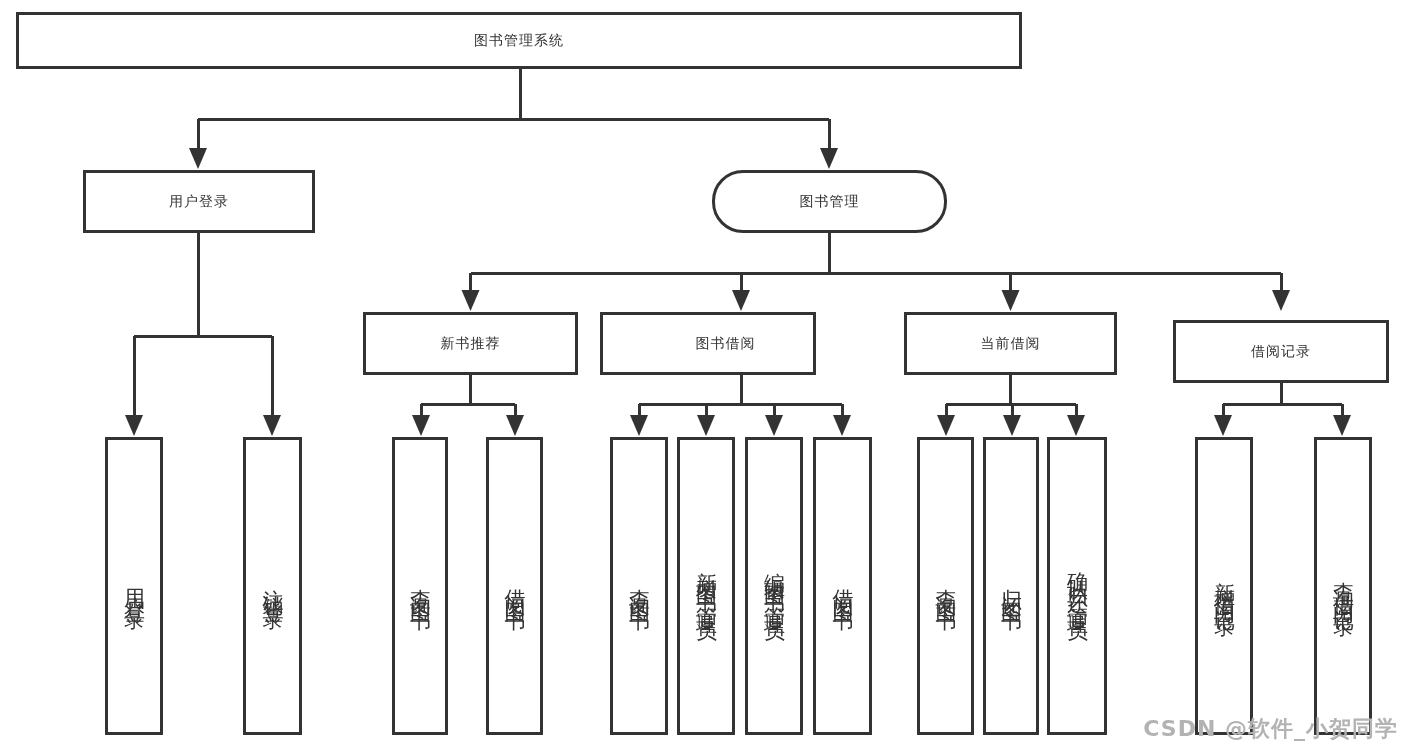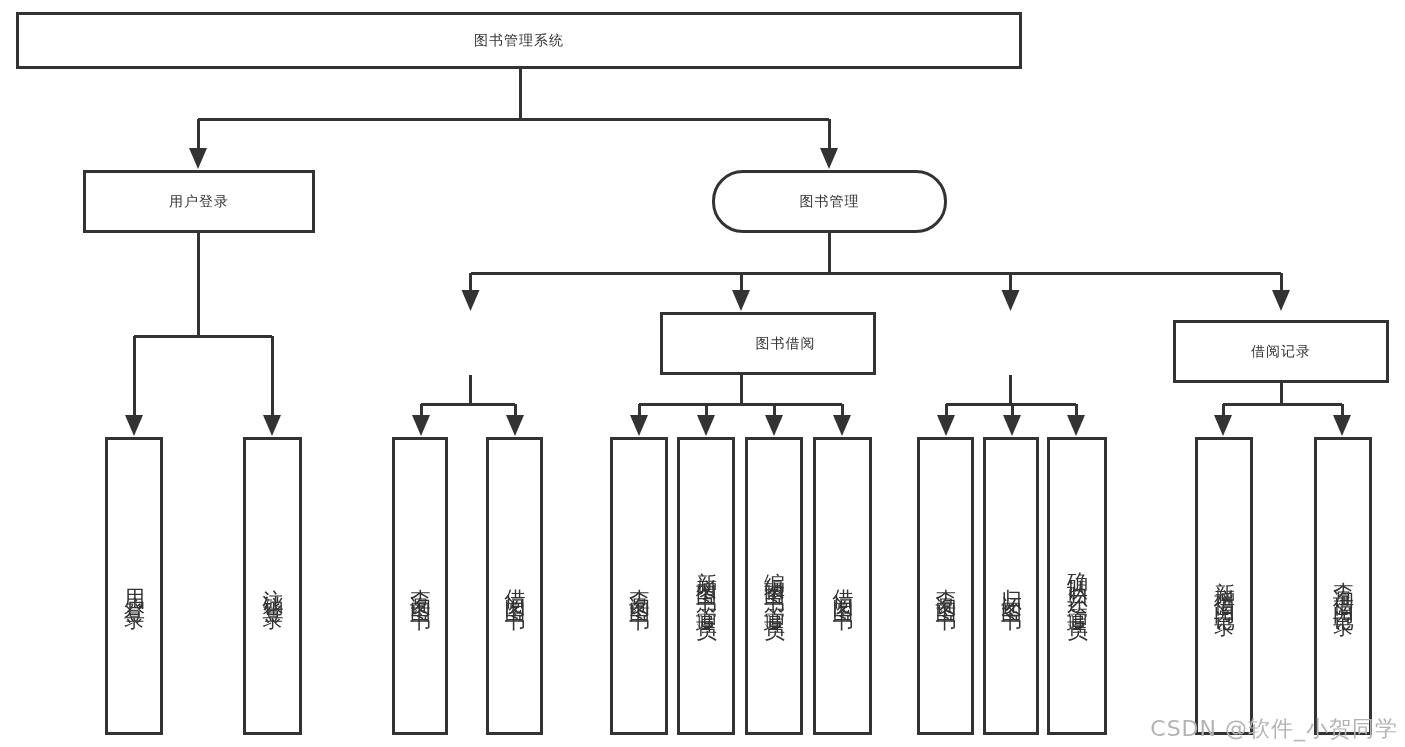--- a/index.html
+++ b/index.html
@@ -45,20 +45,21 @@
     color:var(--text);
   }
   .watermark{
     position:absolute;
     right:7px;top:714px;
     font-size:22px;
     color:var(--wm);
     letter-spacing:1px;
     z-index:5;
     white-space:nowrap;
+    font-weight:bold;
   }
 </style>
 </head>
 <body>
 
 <div class="canvas">
 
   <svg class="connectors" viewBox="0 0 1405 747" shape-rendering="crispEdges">
 
     <path d="M520.5 69 V119"></path>
@@ -125,22 +126,28 @@
     <span>图书管理系统</span>
   </div>
 
   <div class="node" style="left:83px;top:170px;width:232px;height:63px;">
     <span>用户登录</span>
   </div>
   <div class="node" style="left:712px;top:170px;width:235px;height:63px;border-radius:31px;">
     <span>图书管理</span>
   </div>
 
-  <div class="node" style="left:660px;top:312px;width:216px;height:63px;padding-left:35px;">
+  <div class="node" style="left:363px;top:312px;width:215px;height:63px;">
+    <span>新书推荐</span>
+  </div>
+  <div class="node" style="left:600px;top:312px;width:216px;height:63px;padding-left:35px;">
     <span>图书借阅</span>
+  </div>
+  <div class="node" style="left:904px;top:312px;width:213px;height:63px;">
+    <span>当前借阅</span>
   </div>
   <div class="node" style="left:1173px;top:320px;width:216px;height:63px;">
     <span>借阅记录</span>
   </div>
 
   <div class="node leaf" style="left:105px;top:437px;width:58px;height:298px;">
     <span class="vtext">用户登录</span>
   </div>
   <div class="node leaf" style="left:243px;top:437px;width:59px;height:298px;">
     <span class="vtext">注销登录</span>

